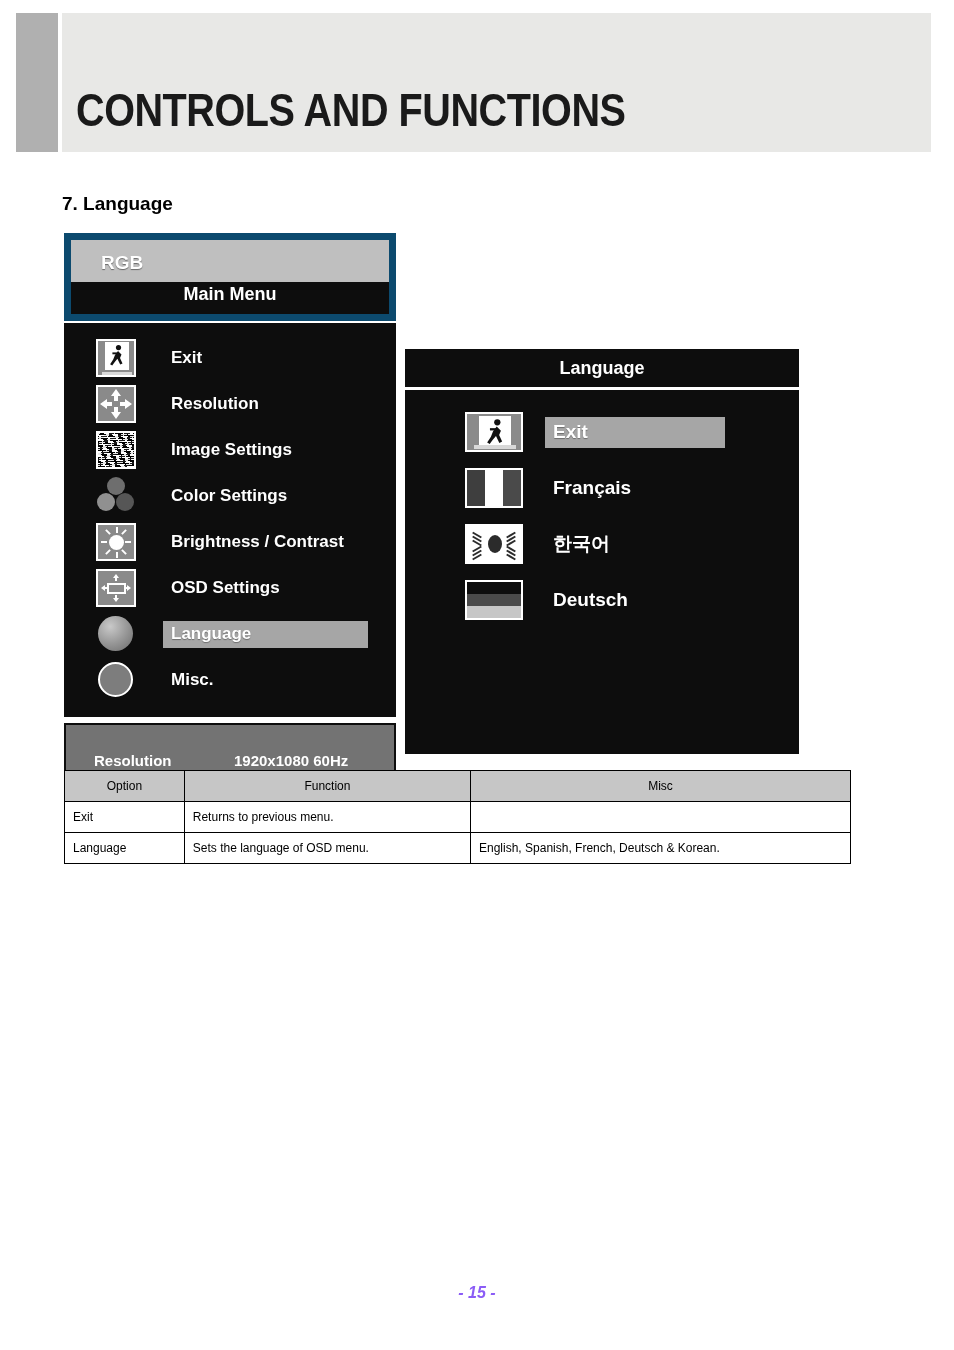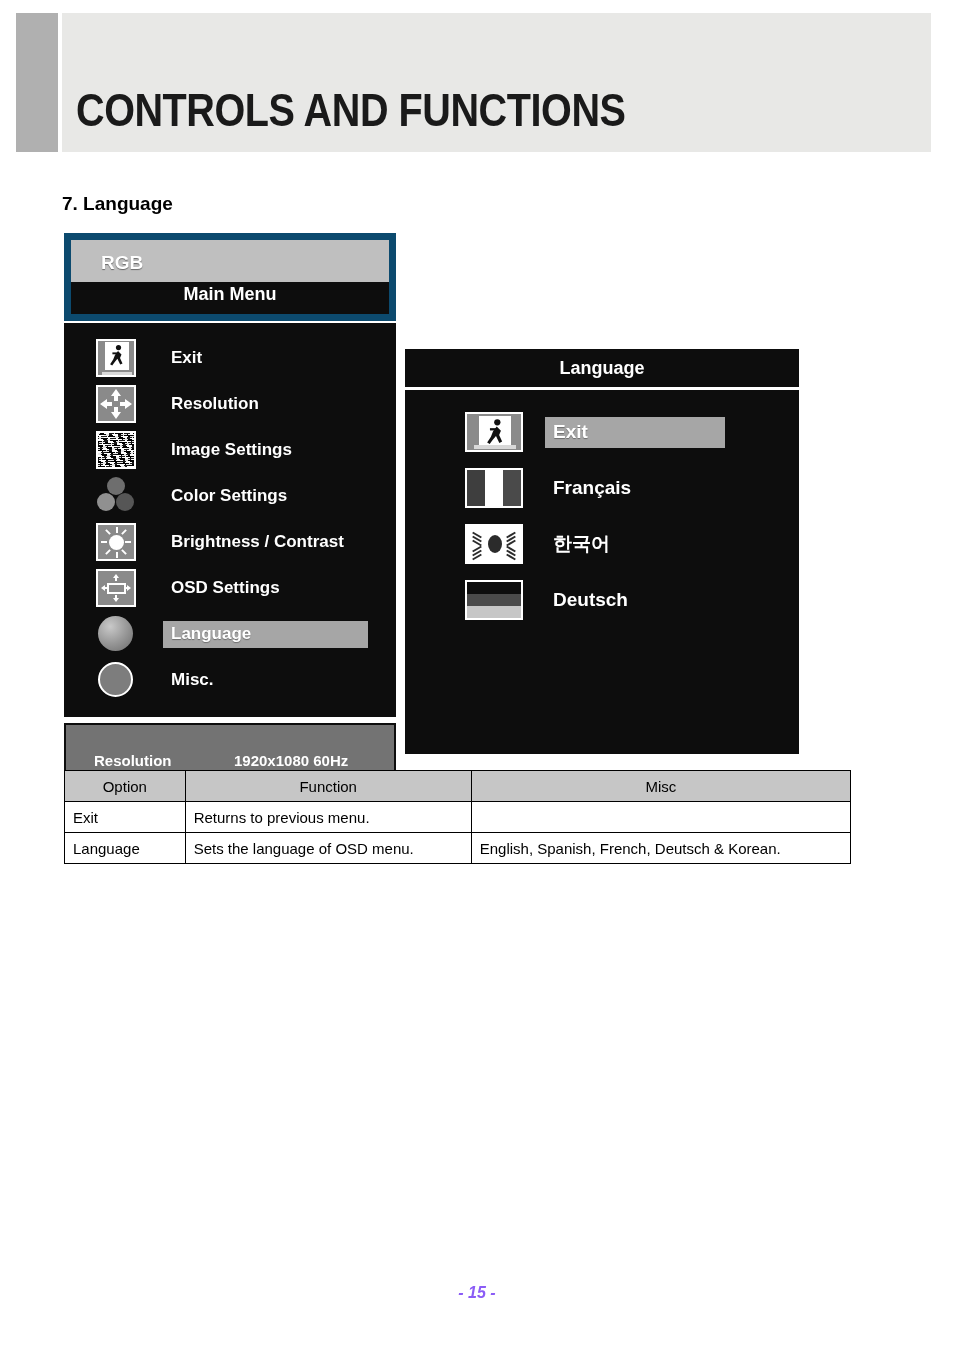--- a/index.html
+++ b/index.html
@@ -338,21 +338,21 @@
   }
   .f-kr-bar { position:absolute; background:#2b2b2b; width:10px; height:2px; }
 
   
   #spec-table {
     position: absolute;
     left: 64px;
     top: 770px;
     width: 787px;
     border-collapse: collapse;
-    font-size: 15px;
+    font-size: 12px;
     color: #000;
   }
   #spec-table th, #spec-table td {
     border: 1px solid #000;
     padding: 4px 8px;
     height: 22px;
     font-weight: normal;
   }
   #spec-table thead th {
     background: #c6c6c6;

